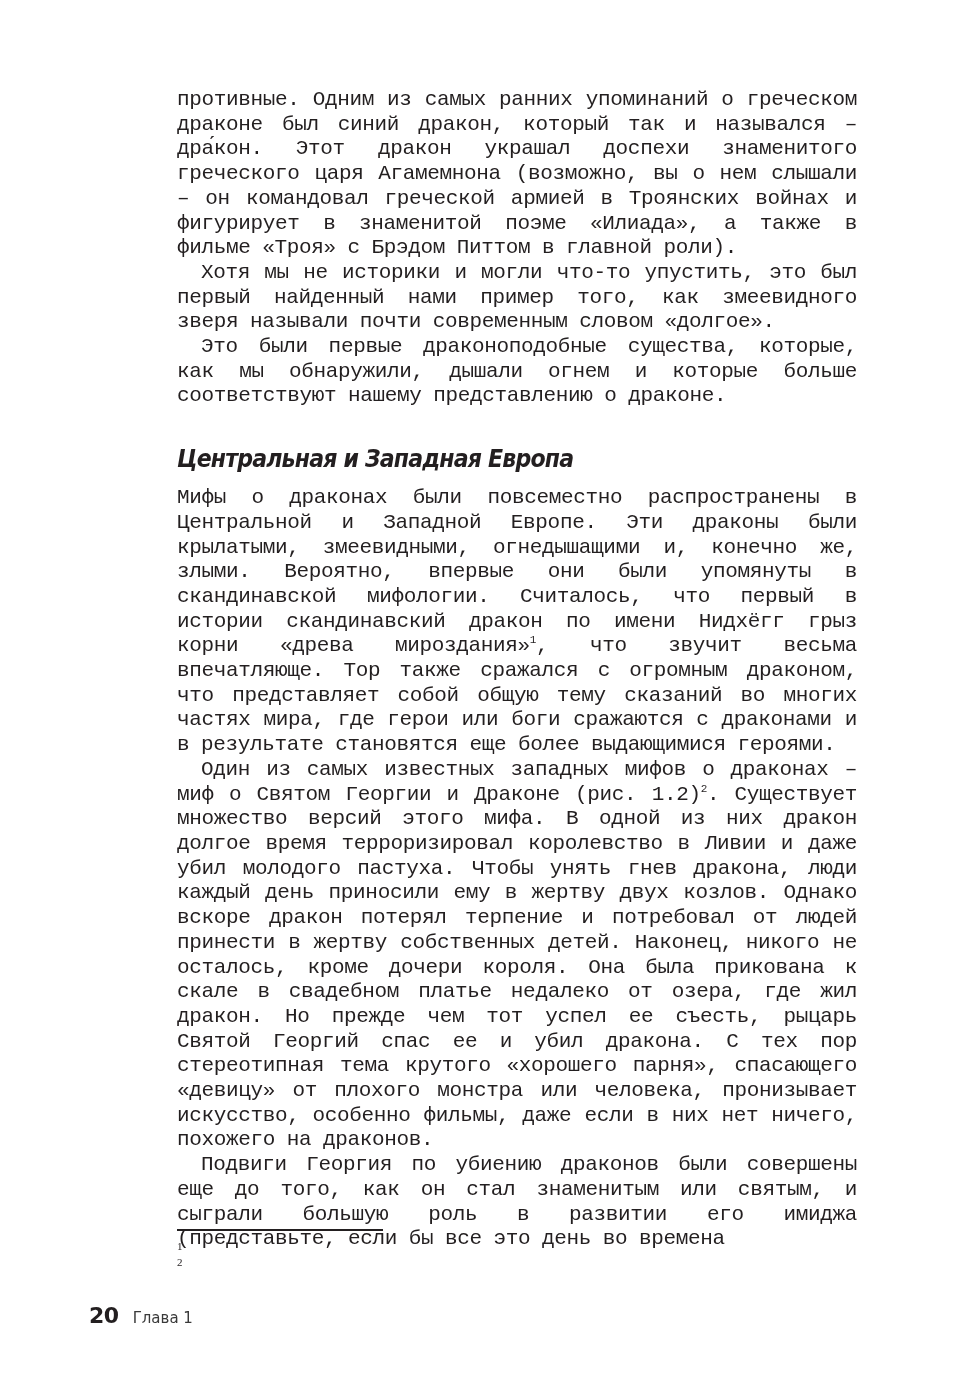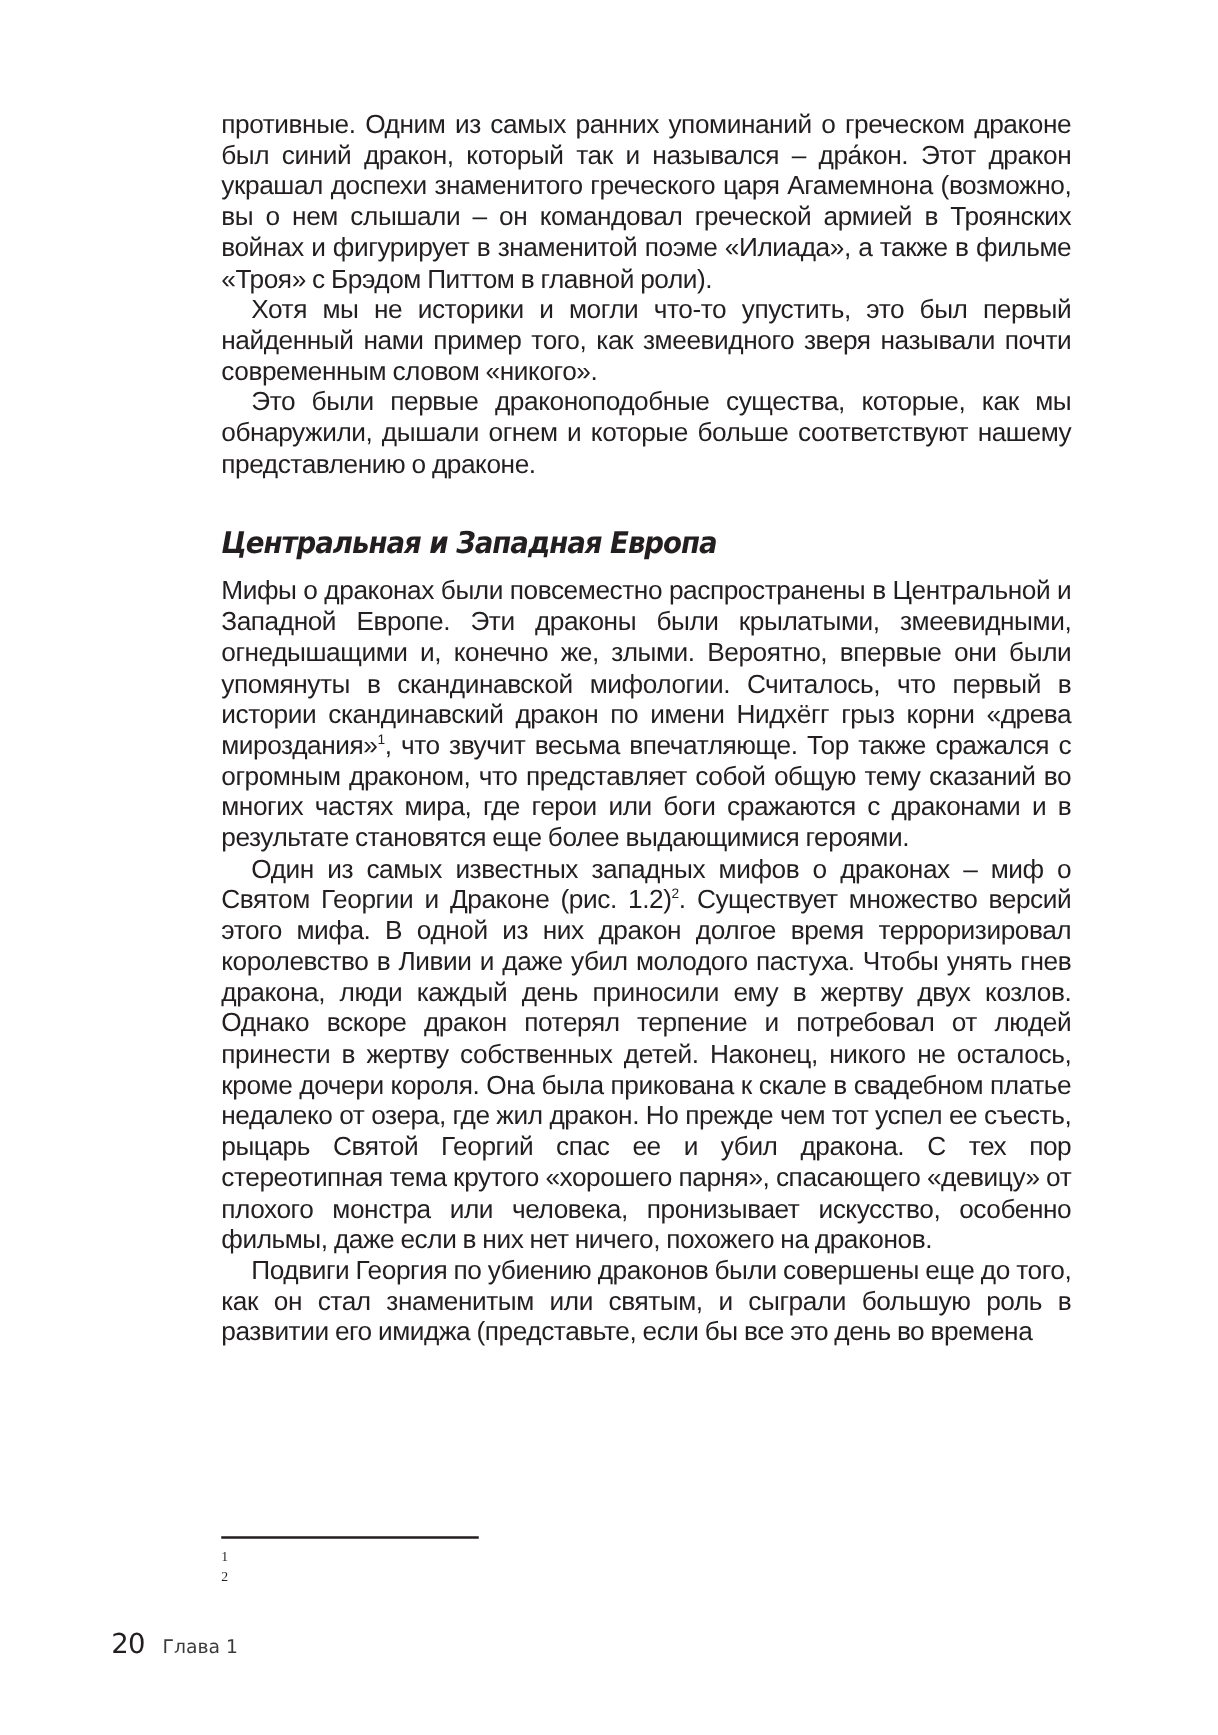--- a/index.html
+++ b/index.html
@@ -14,21 +14,21 @@
       overflow: hidden;
       color: #231f20;
     }
     .page {
       position: absolute;
       left: 177px;
       top: 88px;
       width: 680px;
     }
     .para {
-      font-family: Liberation Sans, sans-serif;
+      font-family: Liberation Mono, monospace;
       font-size: 21px;
       line-height: 24.7px;
       margin: 0;
       text-align: justify;
       letter-spacing: -0.35px;
       word-spacing: -0.5px;
       hyphens: manual;
     }
     .para.indent {
       text-indent: 24px;
@@ -80,36 +80,36 @@
     }
     .folio {
       position: absolute;
       left: 89px;
       top: 1303px;
       display: flex;
       align-items: baseline;
       font-family: "DejaVu Sans", "Liberation Sans", sans-serif;
     }
     .folio-num {
-      font-weight: normal;
+      font-weight: bold;
       font-size: 22px;
       margin-right: 14px;
       letter-spacing: -0.5px;
     }
     .folio-chapter {
       font-size: 15px;
       color: #3a3a3a;
     }
   </style>
 </head>
 <body>
 
 <div class="page">
   <p class="para">противные. Одним из самых ранних упоминаний о греческом драконе был синий дракон, который так и назывался – дра́кон. Этот дракон украшал доспехи знаменитого греческого царя Агамемнона (возможно, вы о нем слышали – он командовал греческой армией в Троянских войнах и фигурирует в знаменитой поэме «Илиада», а также в фильме «Троя» с Брэдом Питтом в главной роли).</p>
-  <p class="para indent">Хотя мы не историки и могли что-то упустить, это был первый найденный нами пример того, как змеевидного зверя называли почти современным словом «никого».</p>
+  <p class="para indent">Хотя мы не историки и могли что-то упустить, это был первый найденный нами пример того, как змеевидного зверя называли почти современным словом «долгое».</p>
   <p class="para indent">Это были первые драконоподобные существа, которые, как мы обнаружили, дышали огнем и которые больше соответствуют нашему представлению о драконе.</p>
 
   <h2 class="heading">Центральная и Западная Европа</h2>
 
   <p class="para">
     <span>Мифы о драконах были повсеместно распространены в Центральной и Западной Европе. Эти драконы были крылатыми, змеевидными, огнедышащими и, конечно же, злыми. Вероятно, впервые они были упомянуты в скандинавской мифологии. Считалось, что первый в истории скандинавский дракон по имени Нидхёгг грыз корни «древа мироздания»</span><sup>1</sup><span>, что звучит весьма впечатляюще. Тор также сражался с огромным драконом, что представляет собой общую тему сказаний во многих частях мира, где герои или боги сражаются с драконами и в результате становятся еще более выдающимися героями.</span>
   </p>
   <p class="para indent">
     <span>Один из самых известных западных мифов о драконах – миф о Святом Георгии и Драконе (рис. 1.2)</span><sup>2</sup><span>. Существует множество версий этого мифа. В одной из них дракон долгое время терроризировал королевство в Ливии и даже убил молодого пастуха. Чтобы унять гнев дракона, люди каждый день приносили ему в жертву двух козлов. Однако вскоре дракон потерял терпение и потребовал от людей принести в жертву собственных детей. Наконец, никого не осталось, кроме дочери короля. Она была прикована к скале в свадебном платье недалеко от озера, где жил дракон. Но прежде чем тот успел ее съесть, рыцарь Святой Георгий спас ее и убил дракона. С тех пор стереотипная тема крутого «хорошего парня», спасающего «девицу» от плохого монстра или человека, пронизывает искусство, особенно фильмы, даже если в них нет ничего, похожего на драконов.</span>
   </p>

